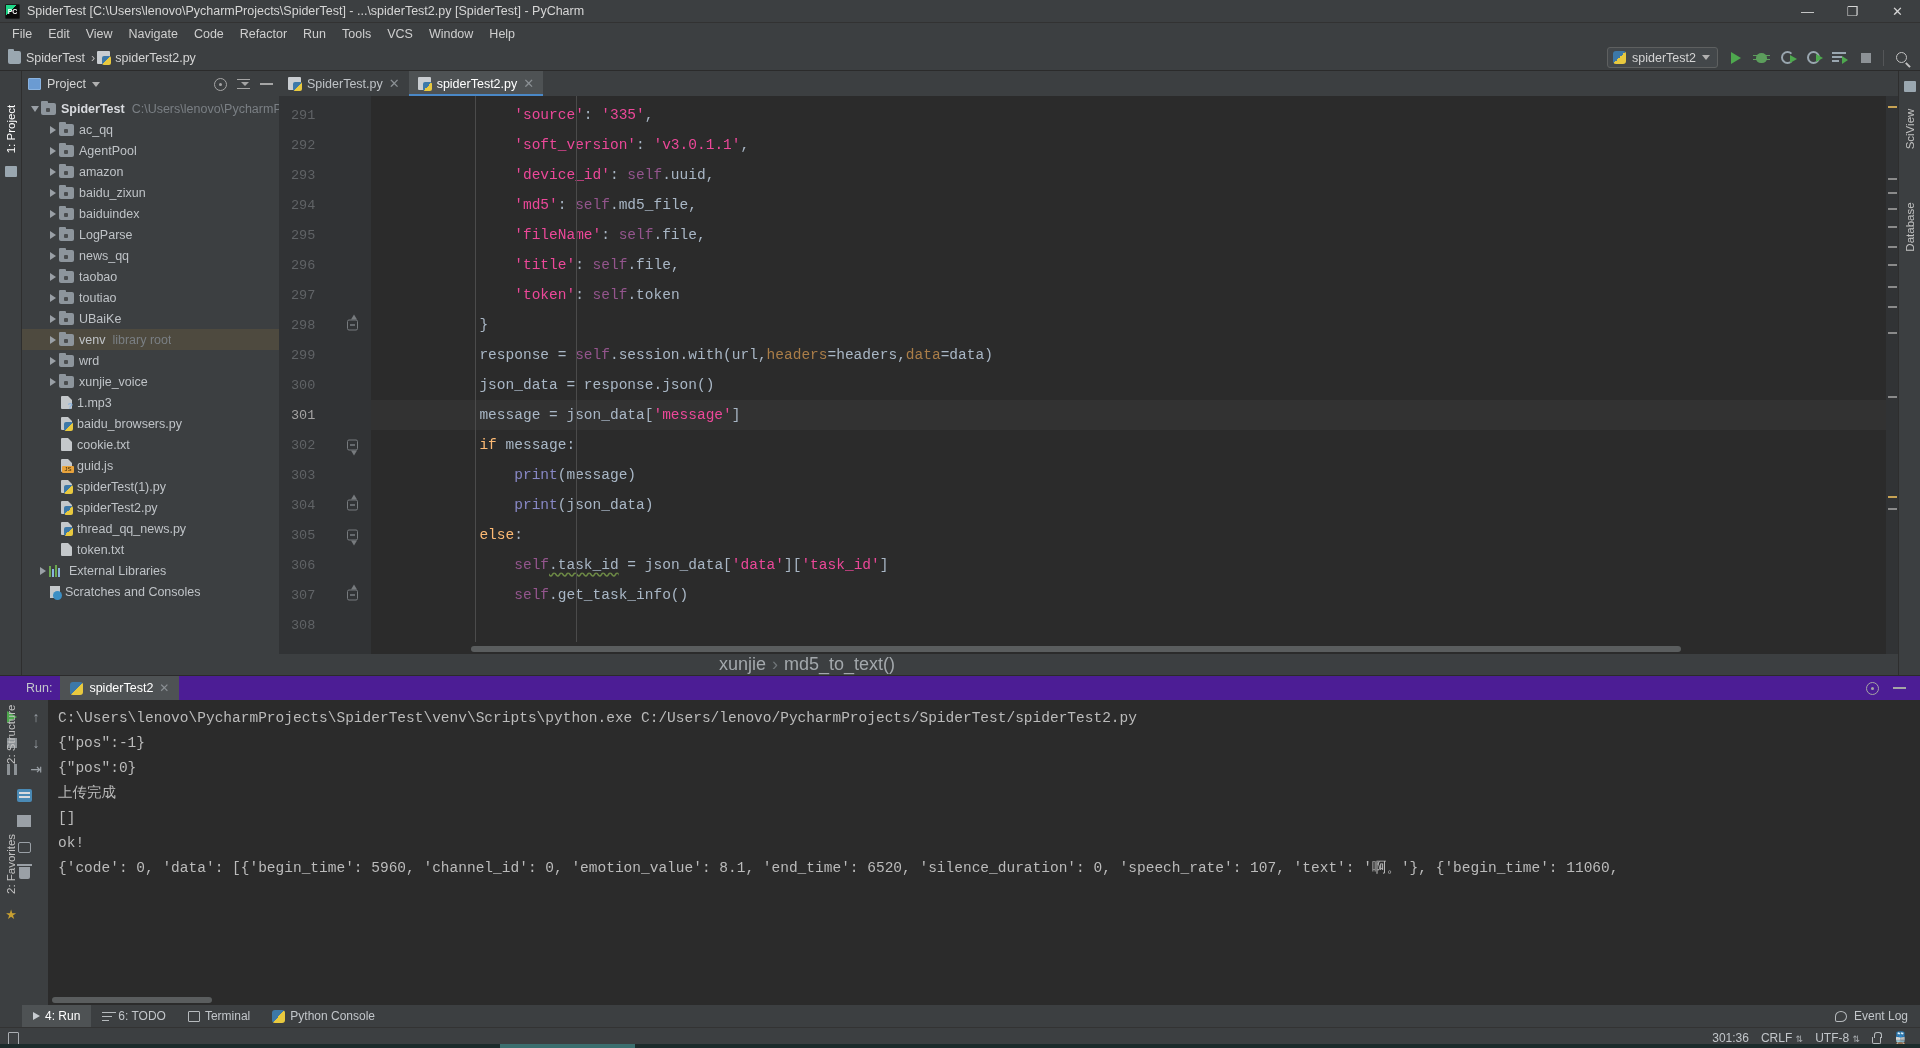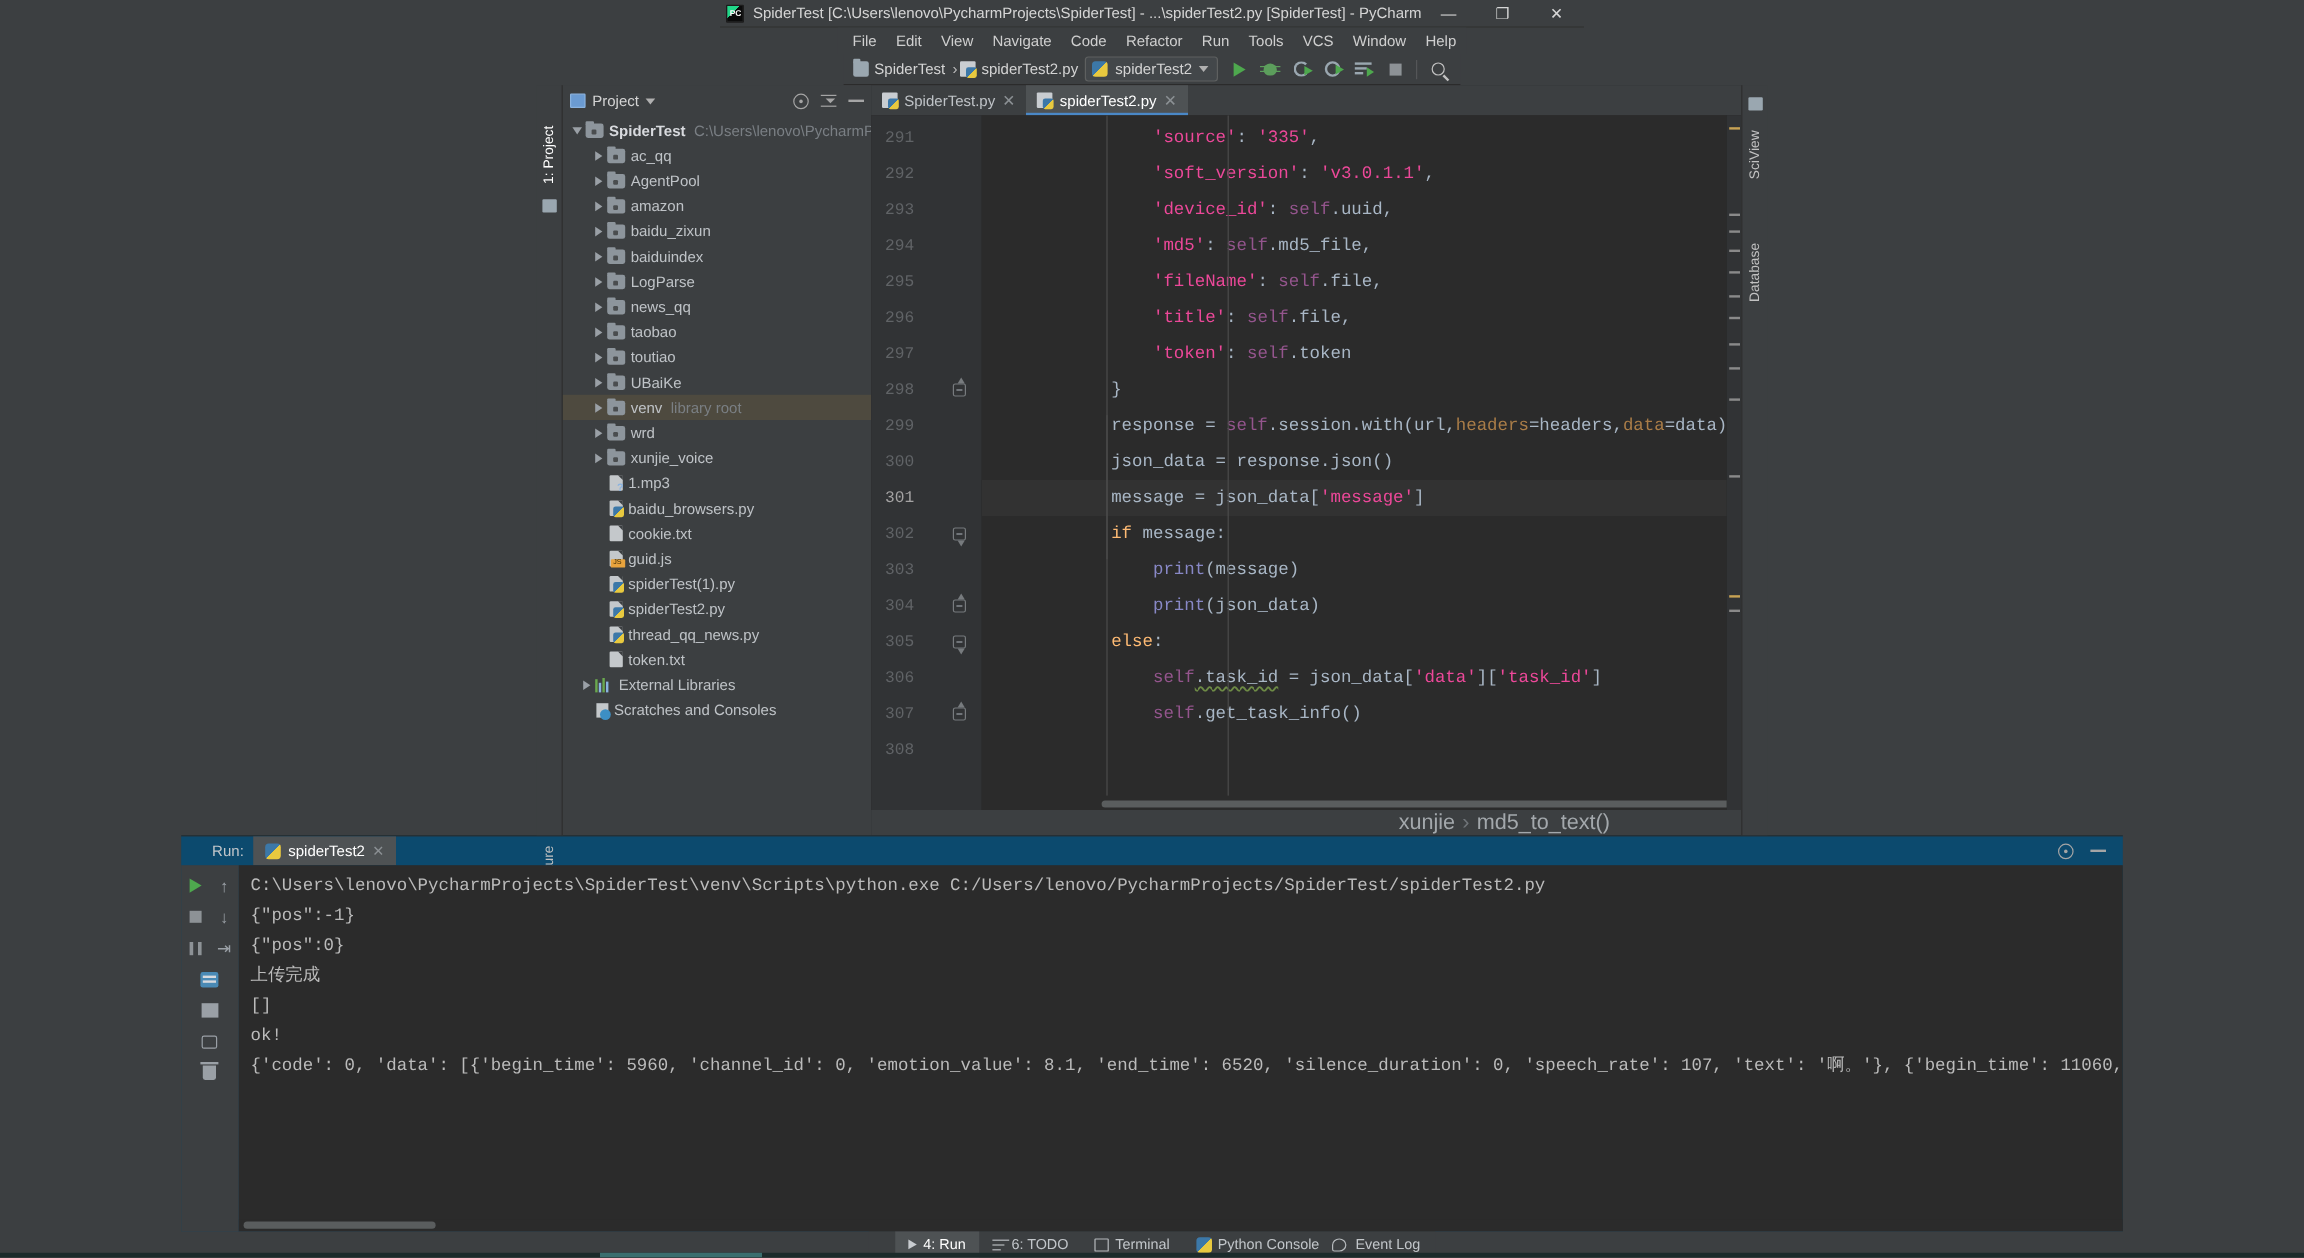--- a/index.html
+++ b/index.html
@@ -3,21 +3,21 @@
 <meta charset="utf-8">
 <style>
   * { box-sizing: border-box; margin: 0; padding: 0; }
   html, body {
     width: 1920px; height: 1048px;
     background: #3c3f41;
     font-family: "Liberation Sans", sans-serif;
     overflow: hidden;
     color: #bbbbbb;
   }
-  .app { position: relative; width: 1920px; height: 1048px; display: flex; flex-direction: column; align-items: center; }
+  .app { position: relative; width: 1920px; height: 1048px; display: flex; flex-direction: column; }
 
   
   .titlebar {
     height: 23px; background: #3c3f41; display: flex; align-items: center;
     font-size: 12.5px; color: #d6d6d6; padding-left: 5px; flex: none;
     border-bottom: 1px solid #323232;
   }
   .pc-logo {
     width: 15px; height: 15px; margin-right: 7px; flex: none;
     background: linear-gradient(135deg,#21d789 0%, #21d789 40%, #0b0b0b 41%, #0b0b0b 100%);
@@ -213,21 +213,21 @@
     height: 21px; background: #3c3f41; display: flex; align-items: center; padding-left: 440px;
     font-size: 18px; color: #a3a8ac; gap: 6px; flex: none;
   }
   .breadcrumbs .sep { color: #6f7478; }
 
   
   .rstrip { width: 22px; background: #3c3f41; flex: none; position: relative; border-left: 1px solid #2e2e2e; }
   .rstrip .vlabel { left: -16px; }
 
   
-  .runpanel { height: 330px; background: #0c4a6e; display: flex; flex-direction: column; flex: none; border-top: 1px solid #2b2b2b;}
+  .runpanel { height: 330px; background: #4c1d95; display: flex; flex-direction: column; flex: none; border-top: 1px solid #2b2b2b;}
   .run-head { height: 24px; display: flex; align-items: center; font-size: 12.5px; color: #c3c7cb; flex: none; padding-left: 26px;}
   .run-head .rtab {
     display:flex; align-items:center; gap:6px; height:24px; padding: 0 10px; background:#4e5254; color:#fff;
     margin-left: 8px;
   }
   .run-head .rtab .x { color:#8b9094; font-size:12px; }
   .py-ico-sm { width:13px;height:13px; background: linear-gradient(135deg,#3c78a8 0 50%, #e8c93f 50% 100%); border-radius:3px; flex:none;}
   .run-head-right { margin-left:auto; display:flex; gap:14px; align-items:center; padding-right:14px;}
 
   .run-body { flex: 1; display: flex; min-height: 0; }
@@ -776,17 +776,27 @@
     <div class="bb-item">
       <span class="py-ico-sm"></span>
       <span>Python Console</span>
     </div>
     <div class="bb-right">
       <span class="eventlog-ico"></span>
       <span>Event Log</span>
     </div>
   </div>
 
+  <div class="statusbar">
+    <span class="sb-ico-book"></span>
+    <span class="sb-right">
+      <span>301:36</span>
+      <span><span>CRLF</span> <span class="spin">⇅</span></span>
+      <span><span>UTF-8</span> <span class="spin">⇅</span></span>
+      <span class="lock-ico"></span>
+      <span class="train-ico">🚆</span>
+    </span>
+  </div>
 
   <div class="taskbar-hint">
     <div class="seg" style="left:500px;width:135px;"></div>
   </div>
 </div>
 
 </body></html>

